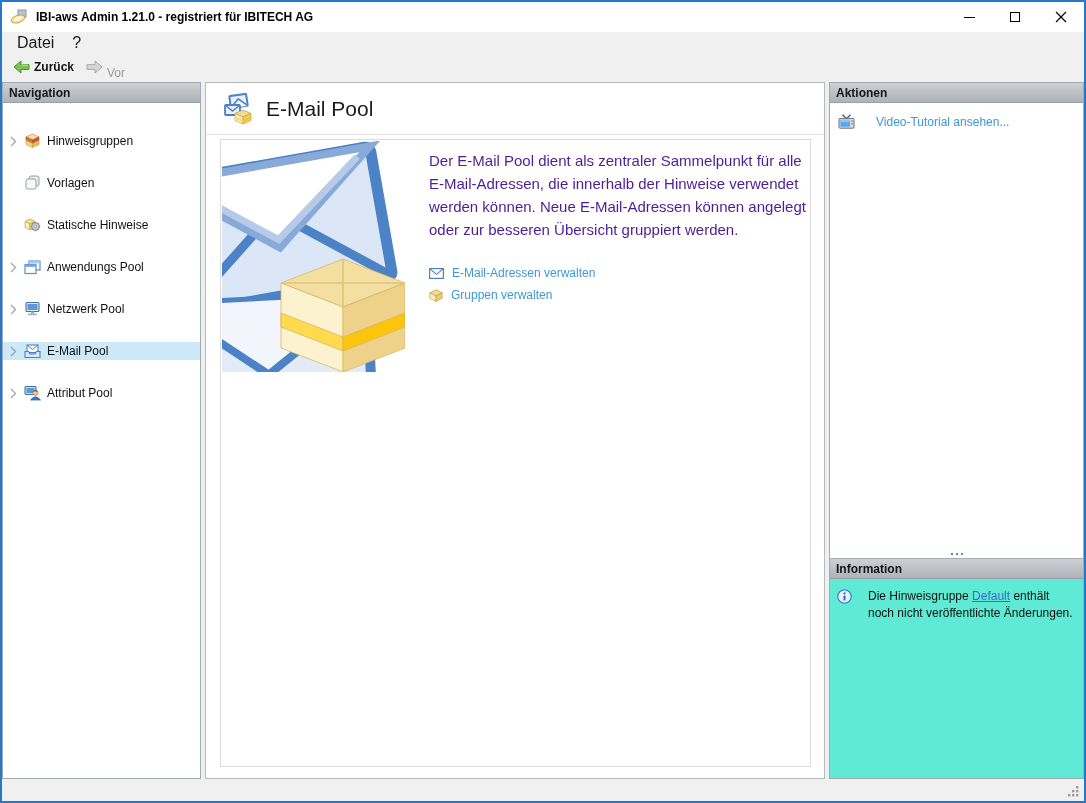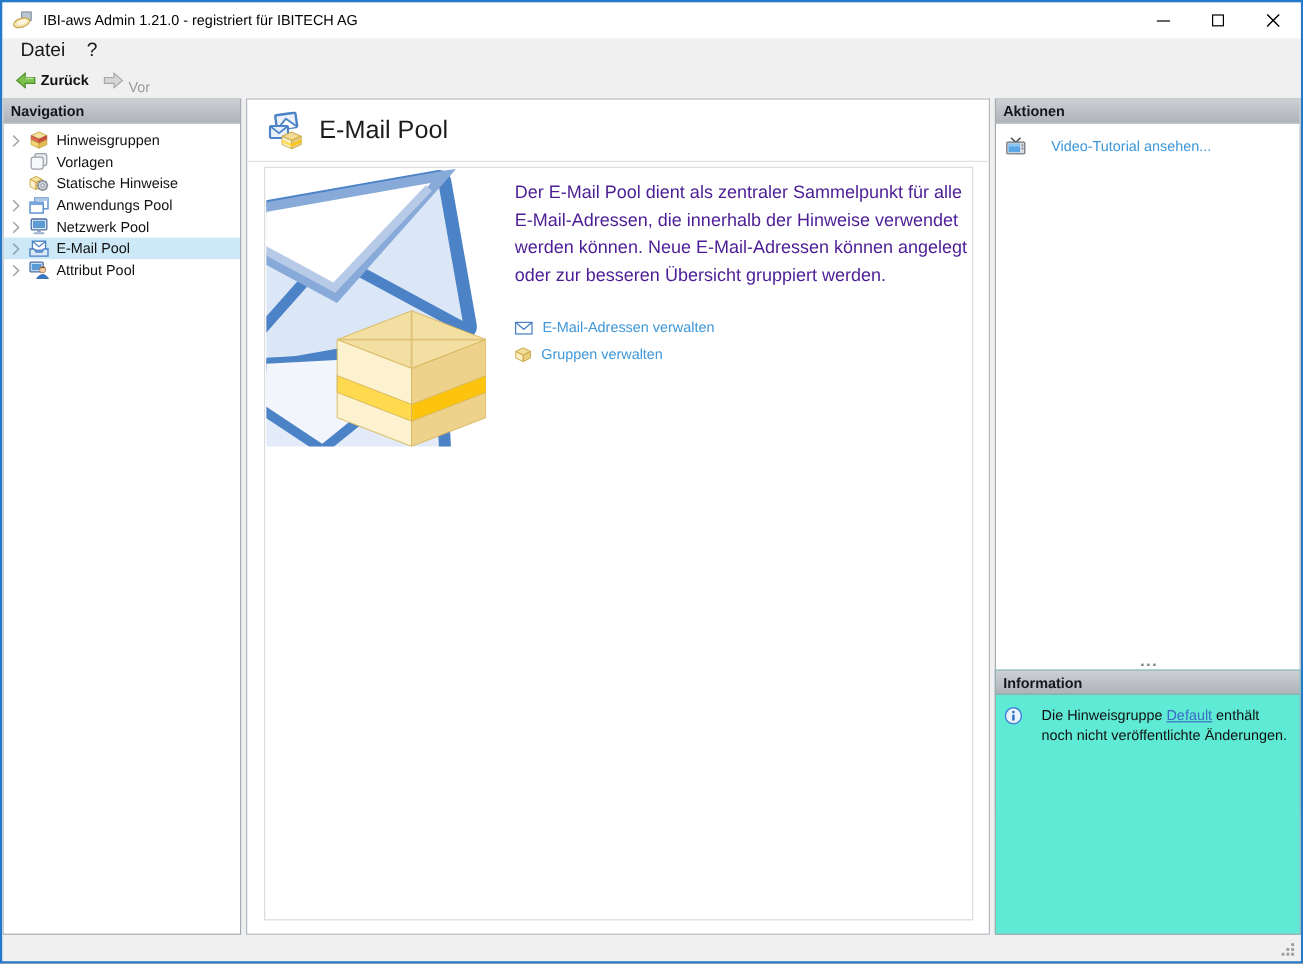--- a/index.html
+++ b/index.html
@@ -5,21 +5,21 @@
   * { margin:0; padding:0; box-sizing:border-box; }
   html,body { background:#888; }
   body { font-family:"Liberation Sans", sans-serif; }
 
   .window {
     position:relative; width:1086px; height:803px;
     background:#ffffff; border:2px solid #2579cb; overflow:hidden;
   }
 
   
-  .titlebar { height:30px; background:#ffffff; display:flex; align-items:center; }
+  .titlebar { height:30px; background:#ffffff; display:flex; align-items:center;font-weight:bold; }
   .app-icon { width:18px; height:16px; margin:0 8px 0 8px; flex:0 0 auto; }
   .title-text { font-size:12px; color:#000; white-space:nowrap; }
   .win-controls { margin-left:auto; display:flex; height:30px; }
   .win-btn { width:46px; height:30px; display:flex; align-items:center; justify-content:center; }
   .glyph-min { width:11px; height:1px; background:#000; }
   .glyph-max { width:10px; height:10px; border:1px solid #000; }
 
   
   .menubar { height:22px; background:#f0f0f0; display:flex; align-items:center; font-size:16px; color:#1a1a1a; padding-left:6px; }
   .menu-item { padding:3px 9px; }
@@ -39,21 +39,21 @@
     font-size:12px; font-weight:bold; color:#14161a;
     border-bottom:1px solid #9aa0a7; flex:0 0 auto;
   }
 
   
   .nav-panel {
     position:absolute; left:0; top:2px; width:199px; bottom:2px;
     background:#fff; border:1px solid #a4aab2; display:flex; flex-direction:column;
   }
   .tree { padding-top:5px; font-size:12px; color:#111; }
-  .tree-row { display:flex; align-items:center; height:18px; padding-left:7px; }
+  .tree-row { display:flex; align-items:center; height:18px; padding-left:7px;margin-top:24px; }
   .tree-row.selected { background:#cde8f6; }
   .chev { width:14px; height:11px; display:flex; align-items:center; flex:0 0 14px; }
   .tree-ico { width:17px; height:16px; margin-right:6px; flex:0 0 17px; }
 
   
   .main-panel {
     position:absolute; left:203px; top:2px; width:620px; bottom:2px;
     background:#fff; border:1px solid #b6bac0;
   }
   .main-header { position:absolute; left:0; top:0; right:0; height:52px; display:flex; align-items:center; padding-left:15px; border-bottom:1px solid #e2e2e2; }

